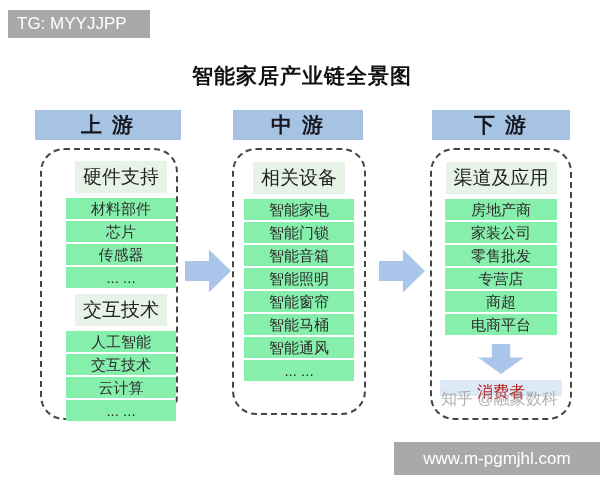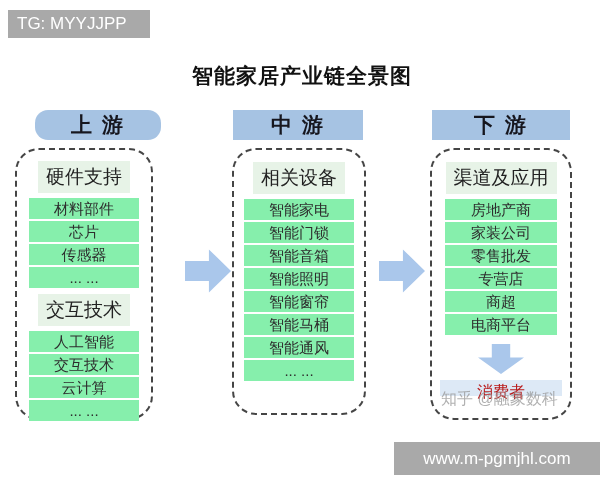--- a/index.html
+++ b/index.html
@@ -7,27 +7,27 @@
   .canvas { position:relative; width:600px; height:480px; background:#ffffff; overflow:hidden; }
 
   .tg-badge { position:absolute; left:8px; top:10px; width:142px; height:28px;
     background:#a9a9a9; color:#ffffff; font-size:17px; line-height:28px; padding-left:9px; }
 
   .title { position:absolute; left:2px; top:62px; width:100%; text-align:center;
     font-size:21px; font-weight:bold; color:#111111; letter-spacing:1px; }
 
   .col-header { position:absolute; top:110px; height:30px; background:#a6c3e3;
     color:#16161e; font-size:21px; font-weight:bold; text-align:center; line-height:30px; letter-spacing:2px; }
-  .col-header.c1 { left:35px;  width:126px;border-radius:13px; }
+  .col-header.c1 { left:35px;  width:146px; }
   .col-header.c2 { left:233px; width:130px; }
   .col-header.c3 { left:432px; width:138px; }
 
   .dash-box { position:absolute; top:148px; border:2px dashed #454545; border-radius:24px;
     display:flex; flex-direction:column; align-items:center; }
-  .dash-box.b1 { left:15px;  width:138px; height:272px; padding-top:11px; }
+  .dash-box.b1 { left:40px;  width:138px; height:272px; padding-top:11px;align-items:flex-end; }
   .dash-box.b2 { left:232px; width:134px; height:267px; padding-top:12px; }
   .dash-box.b3 { left:430px; width:142px; height:272px; padding-top:12px; }
 
   .green-label { background:#e7f3e7; color:#222222; font-size:19px; padding:3px 8px;
     text-align:center; white-space:nowrap; margin-bottom:5px; }
   .item { background:#86efac; color:#2d2d2d; font-size:15px; text-align:center;
     line-height:21px; height:21px; margin-bottom:2px; }
   .b1 .item { width:110px; }
   .b2 .item { width:110px; }
   .b3 .item { width:112px; }

